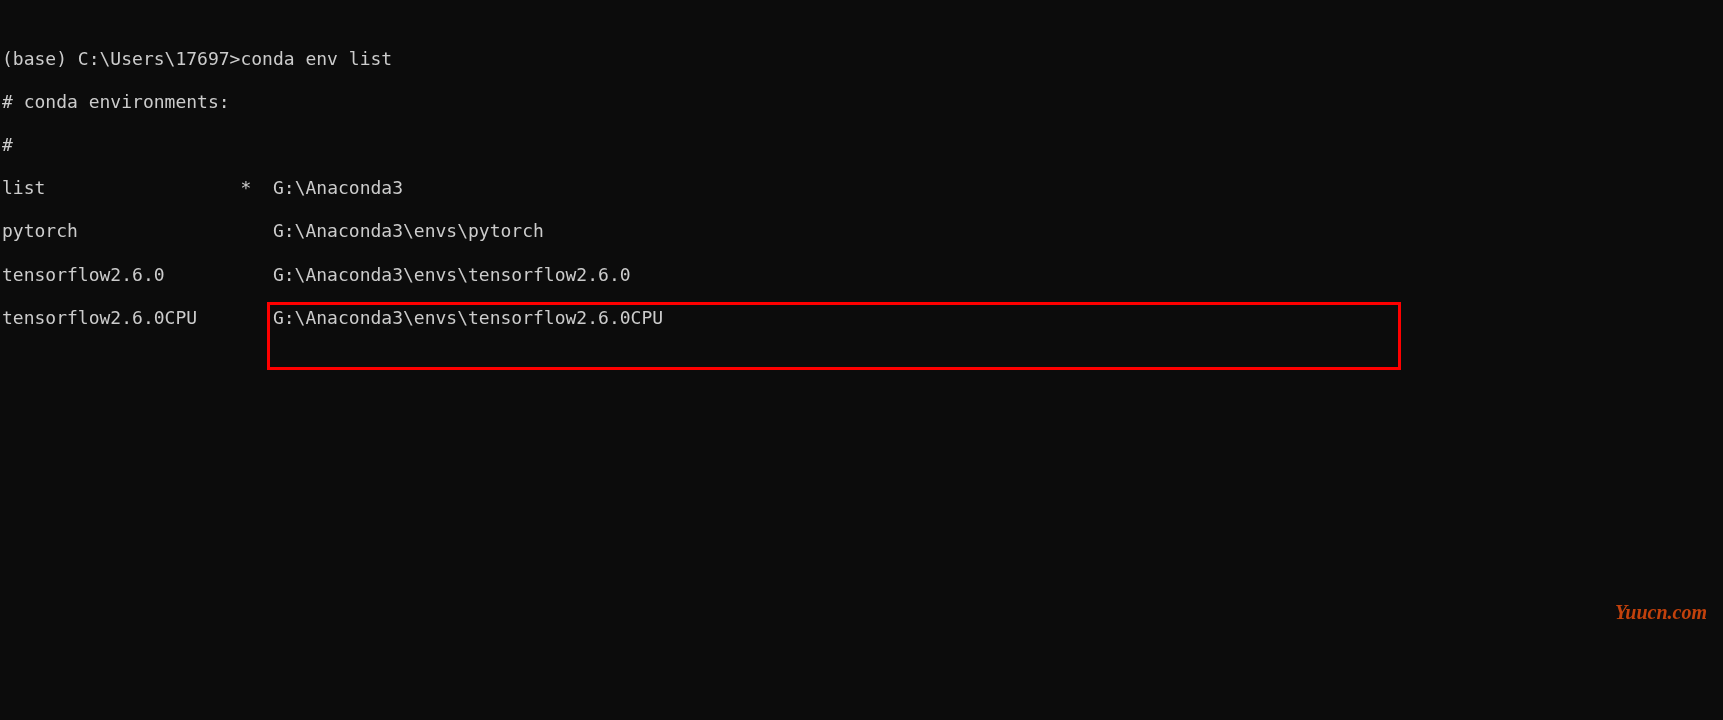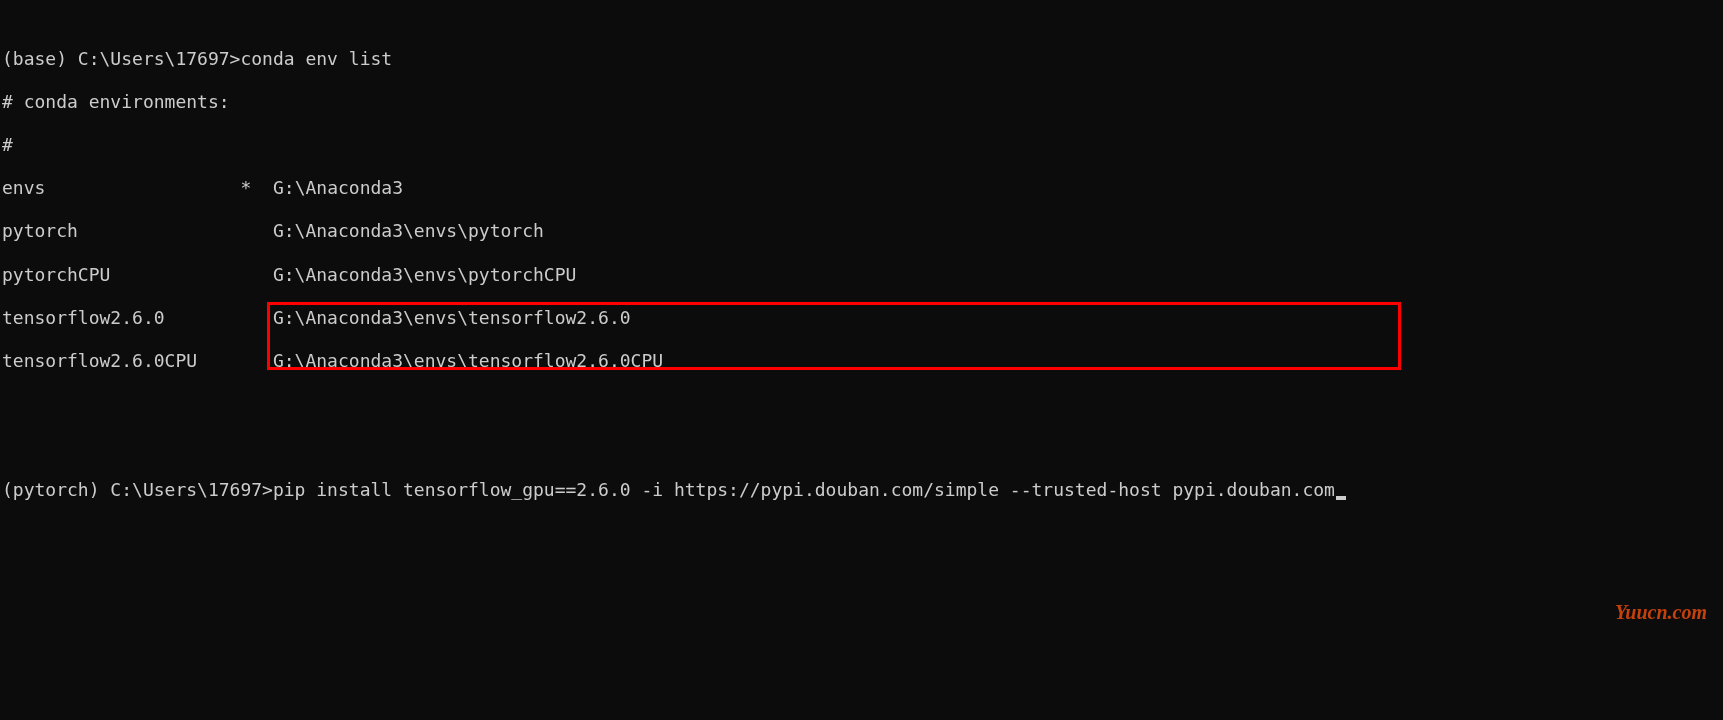--- a/index.html
+++ b/index.html
@@ -56,25 +56,23 @@
       margin-left: 1px;
     }
   </style>
 </head>
 <body>
 
 <div class="terminal">
 <span class="line"><span>(base) C:\Users\17697&gt;</span><span>conda env list</span></span>
 <span class="line"># conda environments:</span>
 <span class="line">#</span>
-<span class="line"><span>envs</span>                  <span>*</span>  <span>G:\Anaconda3</span></span>
+<span class="line"><span>list</span>                  <span>*</span>  <span>G:\Anaconda3</span></span>
 <span class="line"><span>pytorch</span>                  <span>G:\Anaconda3\envs\pytorch</span></span>
-<span class="line"><span>pytorchCPU</span>               <span>G:\Anaconda3\envs\pytorchCPU</span></span>
 <span class="line"><span>tensorflow2.6.0</span>          <span>G:\Anaconda3\envs\tensorflow2.6.0</span></span>
 <span class="line"><span>tensorflow2.6.0CPU</span>       <span>G:\Anaconda3\envs\tensorflow2.6.0CPU</span></span>
 <span class="line"> </span>
 <span class="line"> </span>
-<span class="line"><span>(pytorch) C:\Users\17697&gt;</span><span>pip install tensorflow_gpu==2.6.0 -i https://pypi.douban.com/simple --trusted-host pypi.douban.com</span><span class="cursor"></span></span>
 </div>
 
 <div class="highlight-box"></div>
 
 <div class="watermark">Yuucn.com</div>
 
 </body></html>

